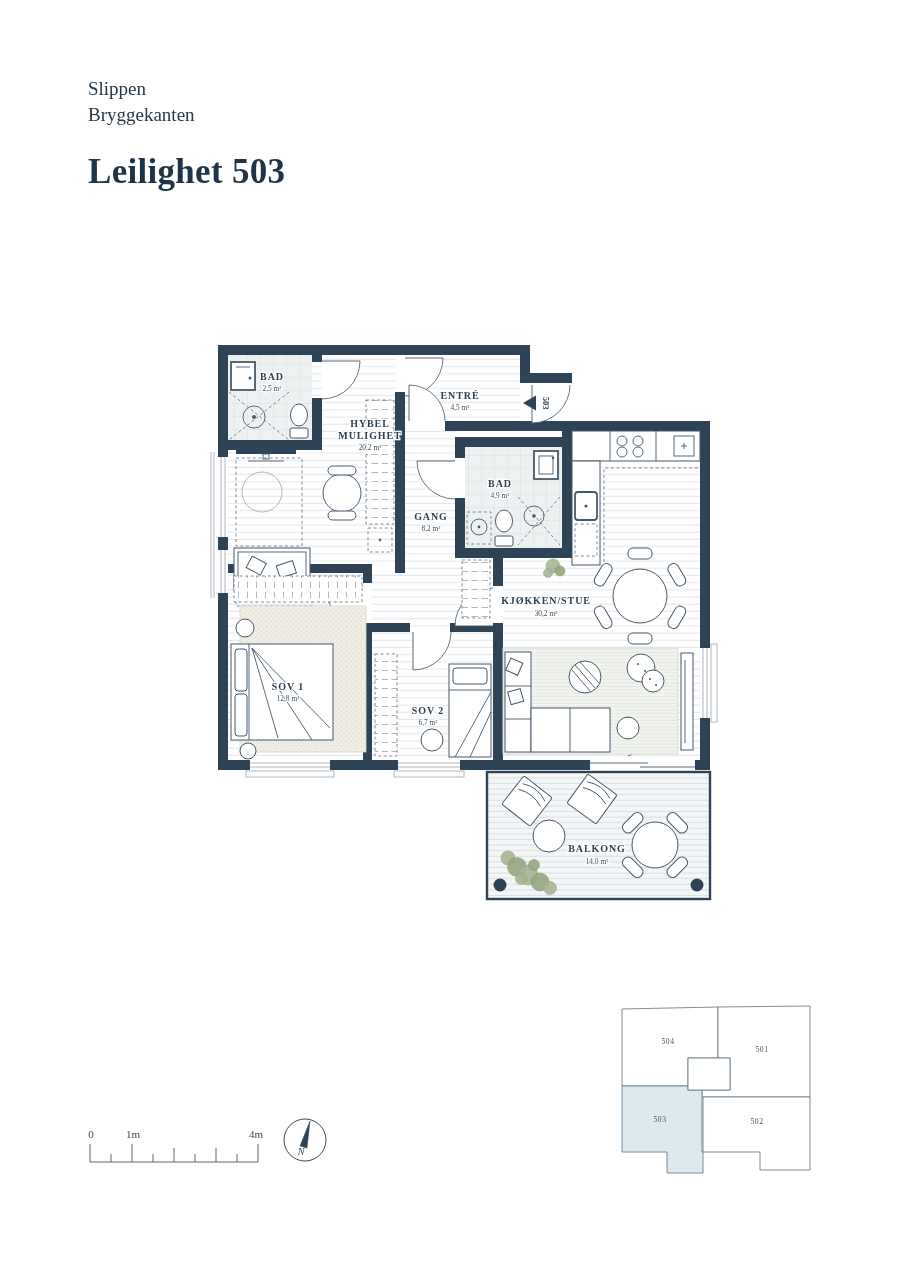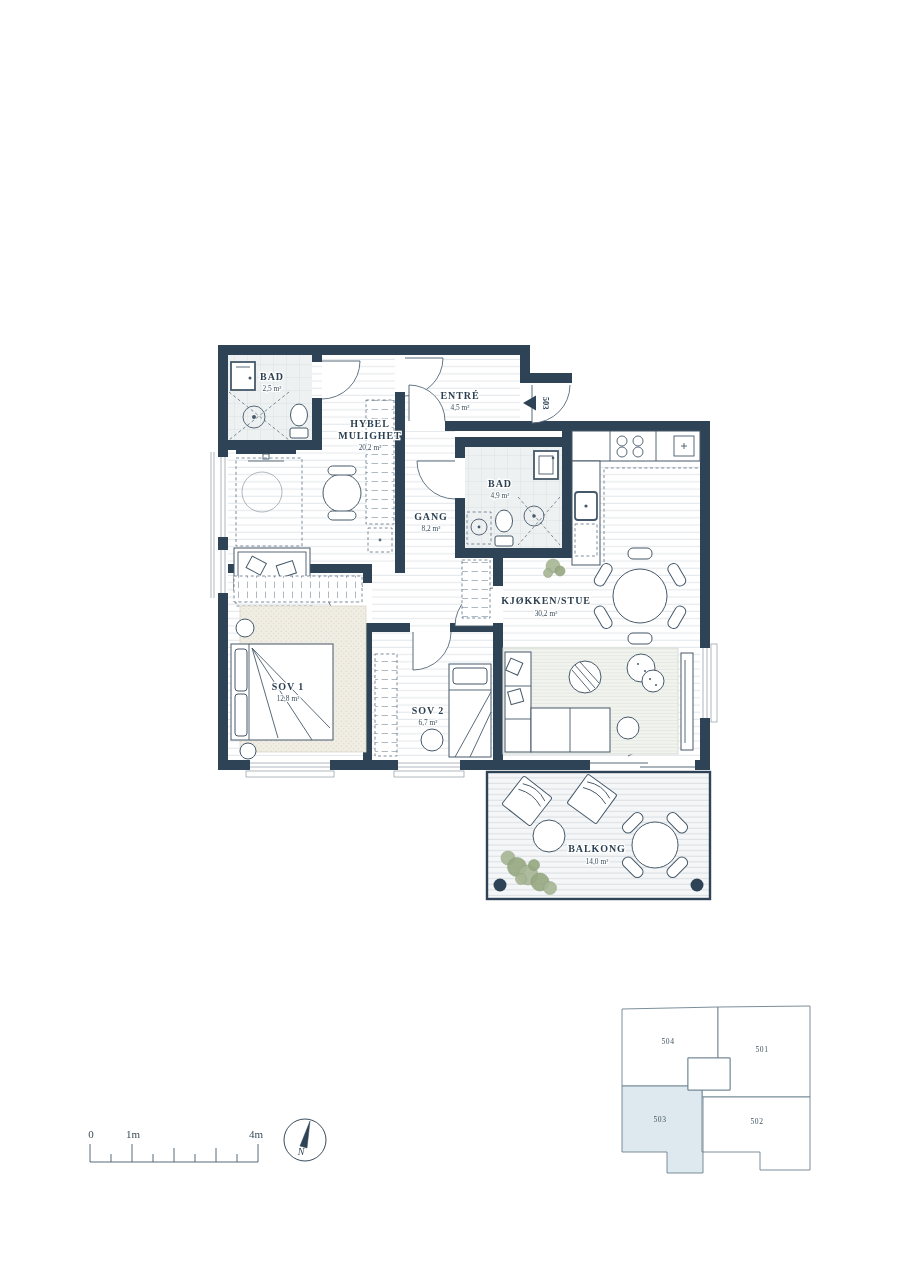--- a/index.html
+++ b/index.html
@@ -29,20 +29,25 @@
   .keyhl{fill:#dde9ee;stroke:#6d8190;stroke-width:.9;}
   .green{fill:#a7b694;stroke:#8da07c;stroke-width:.6;opacity:.9;}
   .green2{fill:#96a881;stroke:#82966d;stroke-width:.6;opacity:.9;}
   .compass-n{font-family:"Liberation Serif",serif;font-size:10px;font-style:italic;fill:#3a4c59;text-anchor:middle;}
 </style>
 </head>
 <body>
 
 <div class="page">
 
+  <div class="header">
+    <div class="proj-line">Slippen</div>
+    <div class="proj-line">Bryggekanten</div>
+    <div class="title">Leilighet 503</div>
+  </div>
 
   <svg width="905" height="1280" viewBox="0 0 905 1280">
     <defs>
       <pattern id="plank" width="8" height="7.2" patternUnits="userSpaceOnUse">
         <rect width="8" height="7.2" fill="#ffffff"></rect>
         <line x1="0" y1="6.6" x2="8" y2="6.6" stroke="#e3e7ea" stroke-width="1"></line>
       </pattern>
       <pattern id="tile" width="13" height="13" patternUnits="userSpaceOnUse">
         <rect width="13" height="13" fill="#eef1f2"></rect>
         <path d="M13 0H0V13" fill="none" stroke="#d7dcdf" stroke-width="0.8"></path>

